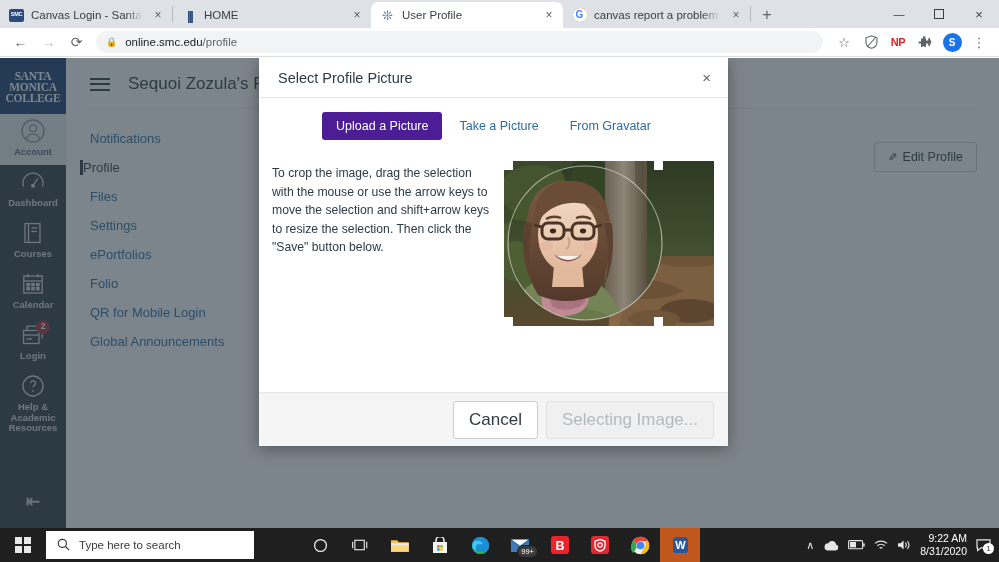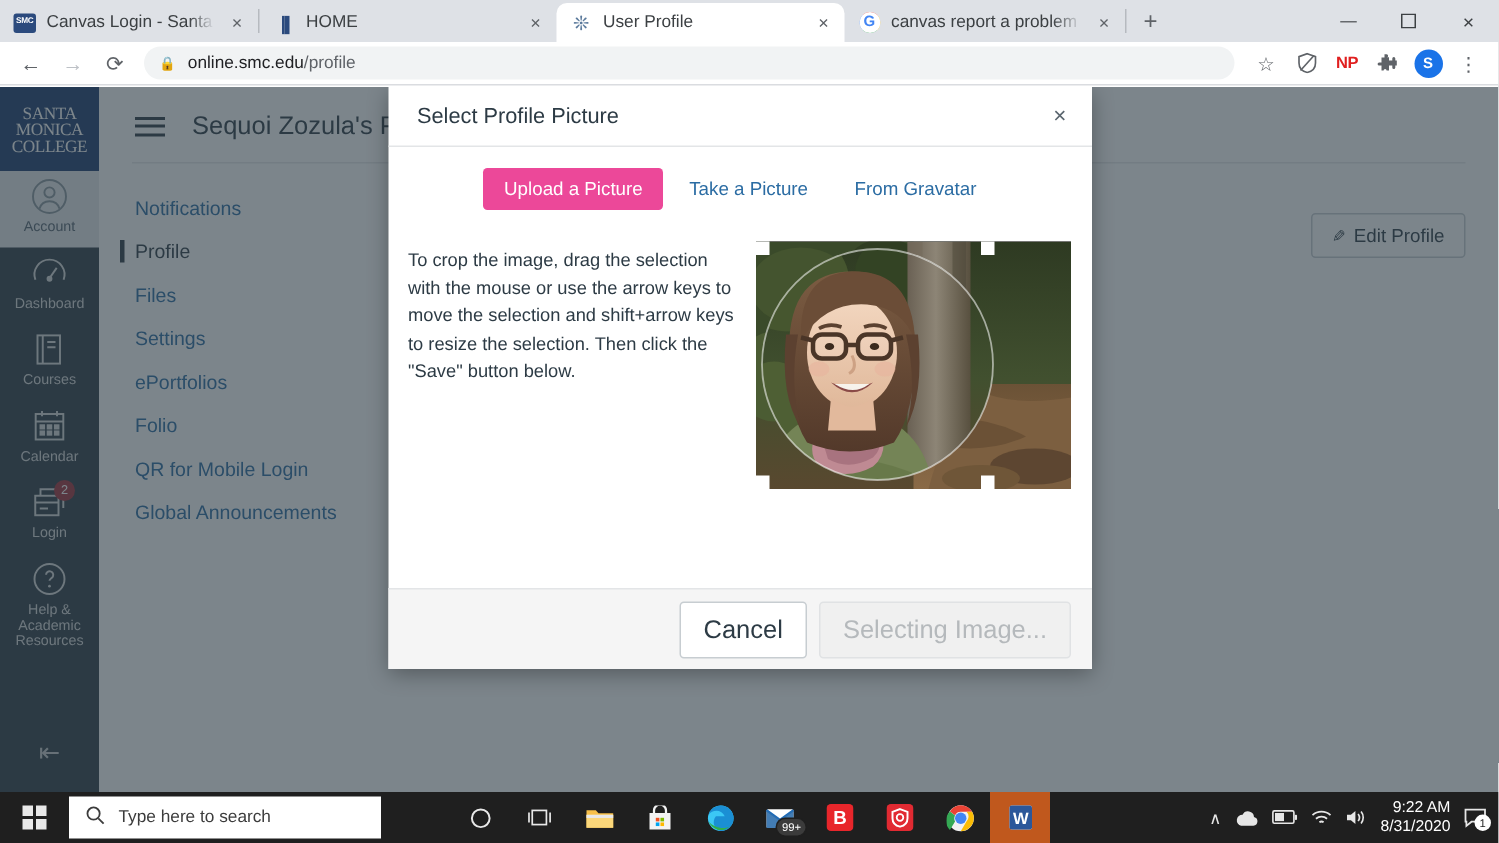--- a/index.html
+++ b/index.html
@@ -104,21 +104,21 @@
     font-size: 10px; font-weight: bold;
   }
 
   
   .page {
     position: absolute; left: 0; top: 58px; width: 999px; height: 470px;
     background: #f5f5f5; overflow: hidden;
   }
   .canvas-nav {
     position: absolute; left: 0; top: 0; width: 66px; height: 470px;
-    background: #2d3b45; display: flex; flex-direction: column; align-items: center;
+    background: #2d3b45; display: flex; flex-direction: column; align-items: center; font-weight: bold;
   }
   .smc-logo {
     width: 66px; height: 56px; background: #1c3c6e;
     display: flex; flex-direction: column; align-items: center; justify-content: center;
     color: #fff; font-family: "Liberation Serif", serif; line-height: 0.95;
     font-size: 11.5px; letter-spacing: -0.3px; padding-top: 3px;
   }
   .nav-item {
     width: 66px; padding: 4px 2px 7px; display: flex; flex-direction: column;
     align-items: center; gap: 3px; color: #d8d9da; font-size: 9.5px; text-align: center;
@@ -149,21 +149,21 @@
     padding: 16px 22px 14px 24px;
   }
   .hamburger { display: flex; flex-direction: column; gap: 3.5px; }
   .hamburger span { display: block; width: 20px; height: 2px; background: #2d3b45; }
   .page-title { font-size: 17px; color: #2d3b45; font-weight: normal; }
   .content-divider { height: 1px; background: #e6e8ea; margin: 0 22px; }
 
   .content-body { display: flex; padding: 18px 24px 0 24px; }
   .profile-left { width: 175px; display: flex; flex-direction: column; gap: 14px; padding-top: 4px; }
   .profile-link { font-size: 13px; color: #2b6ca3; }
-  .profile-link.active { color: #2d3b45; border-left: 3px solid #2d3b45; margin-left: -10px; padding-left: 7px; }
+  .profile-link.active { color: #2d3b45; border-left: 3px solid #2d3b45; margin-left: -10px; }
   .profile-avatar-big {
     width: 110px; height: 110px; border-radius: 50%; background: #e9ecee;
     border: 1px solid #dcdfe1; margin-left: 12px;
   }
   .edit-profile-btn {
     position: absolute; right: 22px; top: 84px;
     border: 1px solid #c7cdd1; background: #fff; border-radius: 3px;
     padding: 7px 13px; font-size: 12.5px; color: #2d3b45;
     display: flex; align-items: center; gap: 5px;
   }
@@ -187,21 +187,21 @@
   .modal-title { font-size: 14.5px; color: #2d3b45; }
   .modal-close { font-size: 15px; color: #5b666f; line-height: 1; }
   .modal-tabs {
     display: flex; align-items: center; justify-content: center; gap: 3px;
     padding: 14px 0 10px 0;
   }
   .tab-btn {
     font-size: 12.5px; padding: 7px 14px; border-radius: 3px;
     color: #2b6ca3; background: transparent;
   }
-  .tab-btn.primary { background: #ec4899; color: #fff; }
+  .tab-btn.primary { background: #4c1d95; color: #fff; }
   .modal-main { display: flex; padding: 8px 14px 0 13px; gap: 10px; }
   .crop-instructions {
     width: 222px; font-size: 12.2px; line-height: 1.52; color: #2d3b45; padding-top: 6px;
   }
   .crop-stage {
     position: relative; width: 210px; height: 165px; background: #000;
     margin-top: 3px;
   }
   .crop-photo { position: absolute; inset: 0; overflow: hidden; }
   .handle { position: absolute; width: 9px; height: 9px; background: #fff; }

